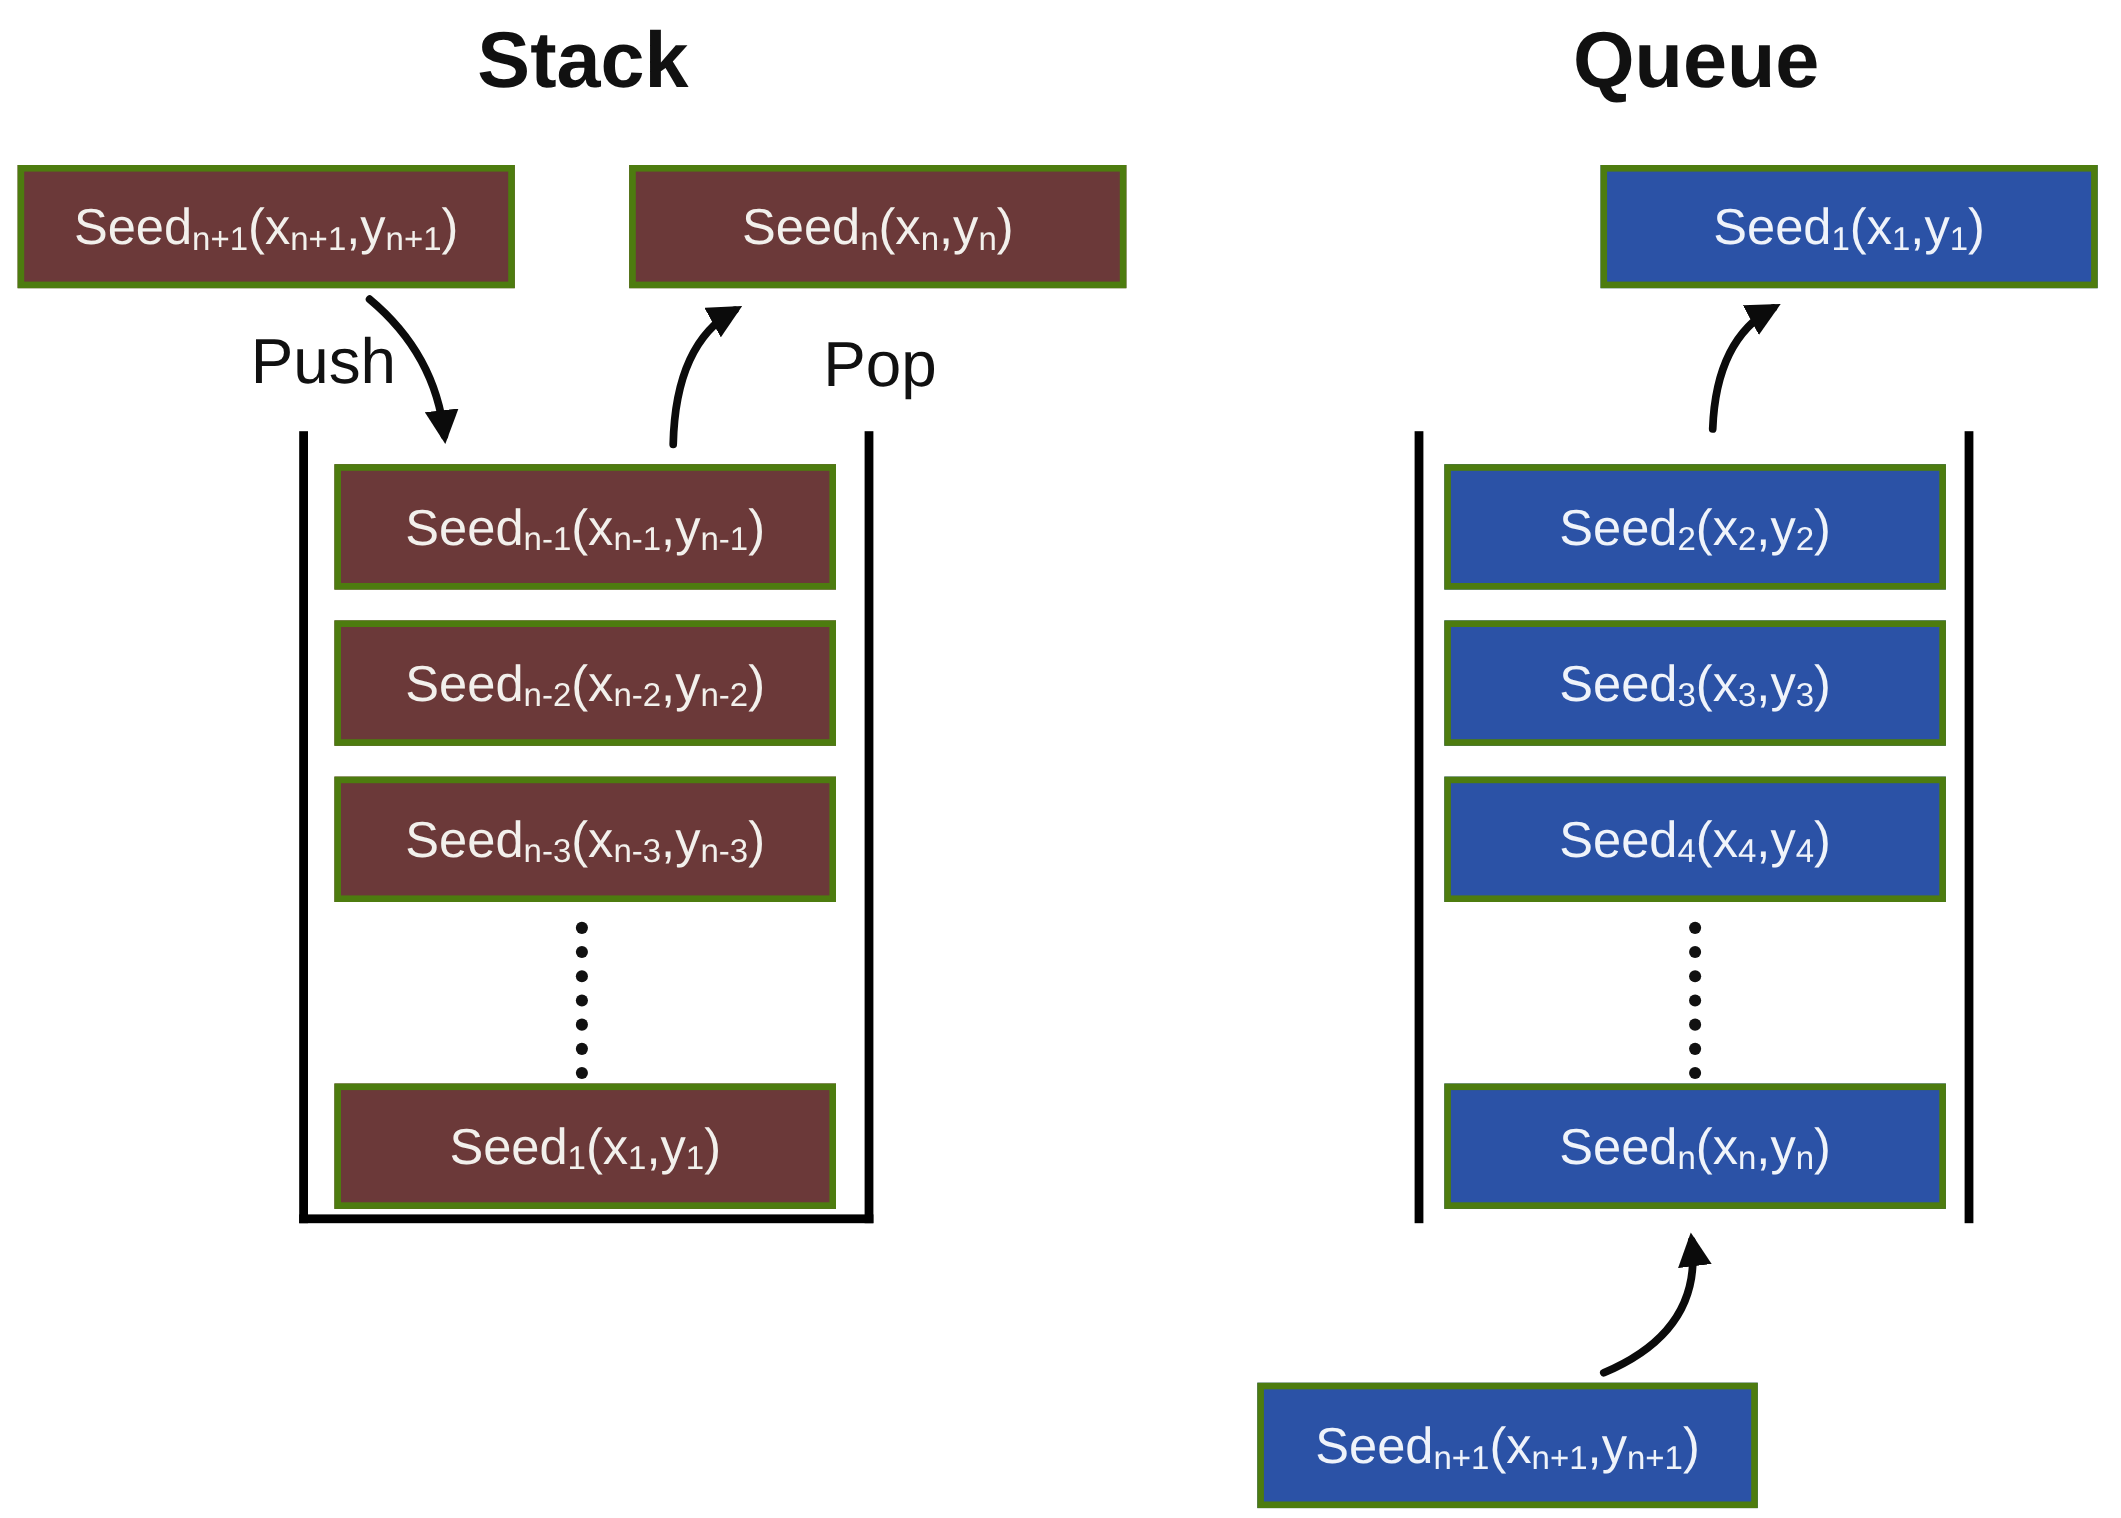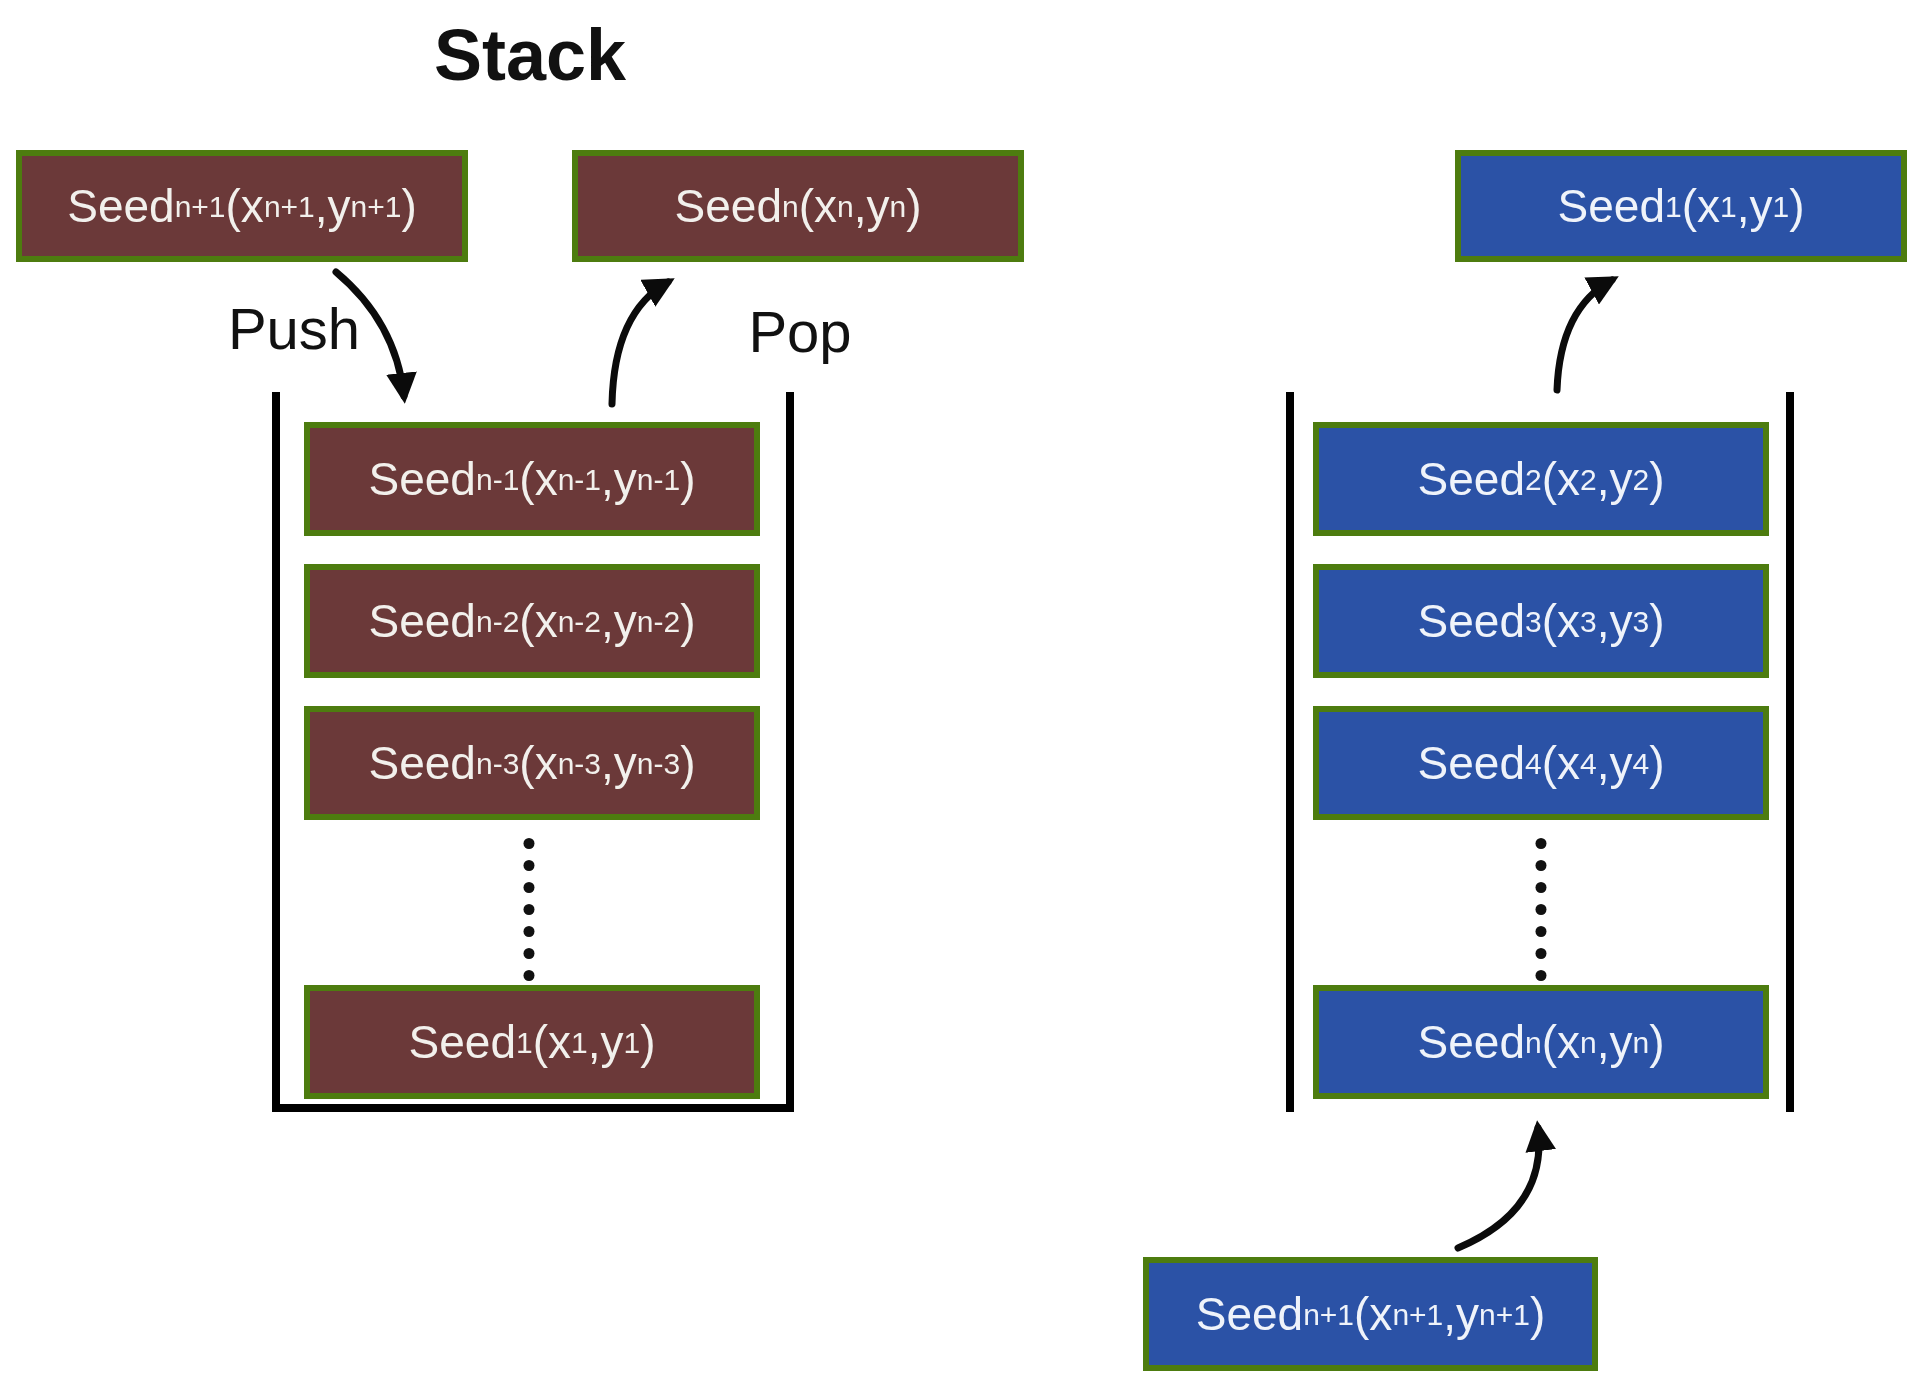--- a/index.html
+++ b/index.html
@@ -15,21 +15,21 @@
     position:absolute;transform:translateX(-50%);
     font-size:58px;font-weight:400;color:#111111;white-space:nowrap;line-height:1;margin-left:24px;
   }
   .seedbox{
     position:absolute;box-sizing:border-box;border:6px solid #4d7c0f;
     display:flex;align-items:center;justify-content:center;
     font-size:46px;line-height:1;white-space:nowrap;
   }
   .stack-fill{background:#6B3939;color:#F2F0EC;}
   .queue-fill{background:#2B52A6;color:#EFF3FA;}
-  .seedbox .sub{font-size:30px;position:relative;top:1px;}
+  .seedbox .sub{font-size:30px;position:relative;top:12px;}
   .rail{position:absolute;background:#000000;}
   .dotcol{
     position:absolute;display:flex;flex-direction:column;gap:11px;
     transform:translateX(-50%);
   }
   .dot{width:11px;height:11px;border-radius:50%;background:#111111;display:block;}
   #arrows{position:absolute;left:0;top:0;}
 </style>
 </head>
 <body>
@@ -42,20 +42,21 @@
         <path d="M0,0 L10,5 L0,10 z" fill="#0b0b0b"></path>
       </marker>
     </defs>
     <path d="M 336 272 Q 396 322 404 396" fill="none" stroke="#0b0b0b" stroke-width="7" stroke-linecap="round" marker-end="url(#ah)"></path>
     <path d="M 612 404 Q 614 312 668 282" fill="none" stroke="#0b0b0b" stroke-width="7" stroke-linecap="round" marker-end="url(#ah)"></path>
     <path d="M 1557 390 Q 1560 308 1612 280" fill="none" stroke="#0b0b0b" stroke-width="7" stroke-linecap="round" marker-end="url(#ah)"></path>
     <path d="M 1458 1248 Q 1548 1210 1538 1128" fill="none" stroke="#0b0b0b" stroke-width="7" stroke-linecap="round" marker-end="url(#ah)"></path>
   </svg>
 
   <div class="title" style="left:530px;top:14px;">Stack</div>
+  <div class="title" style="left:1542px;top:14px;">Queue</div>
 
   <div class="seedbox stack-fill" style="left:16px;top:150px;width:452px;height:112px;">
       <span>Seed</span>
       <span class="sub">n+1</span>
       <span> (x</span>
       <span class="sub">n+1</span>
       <span>,y</span>
       <span class="sub">n+1</span>
       <span>)</span>
     </div>

